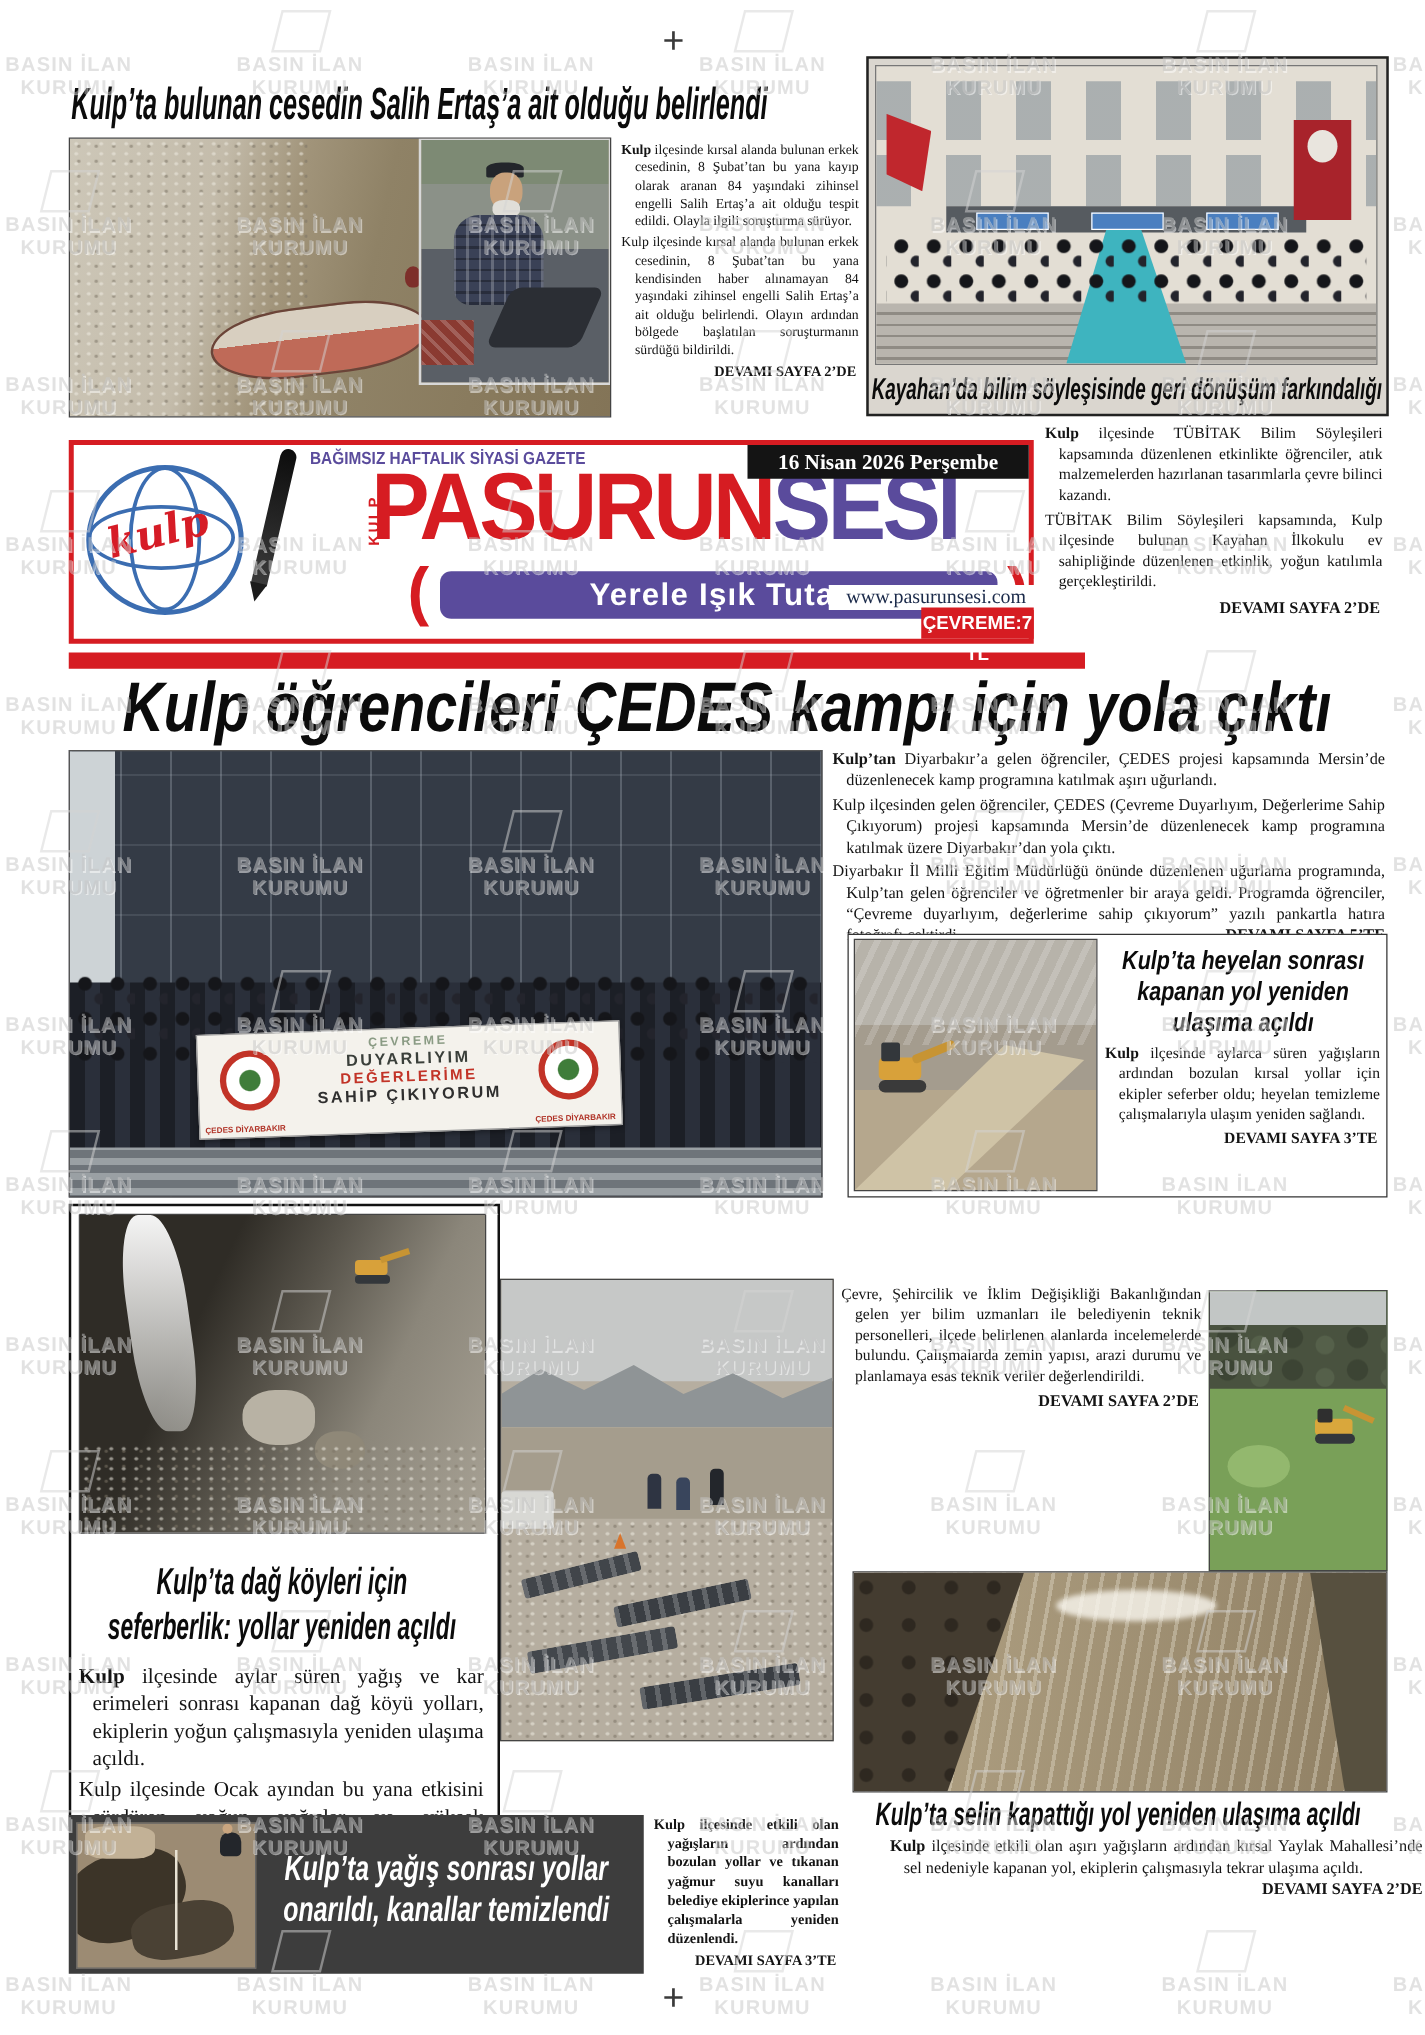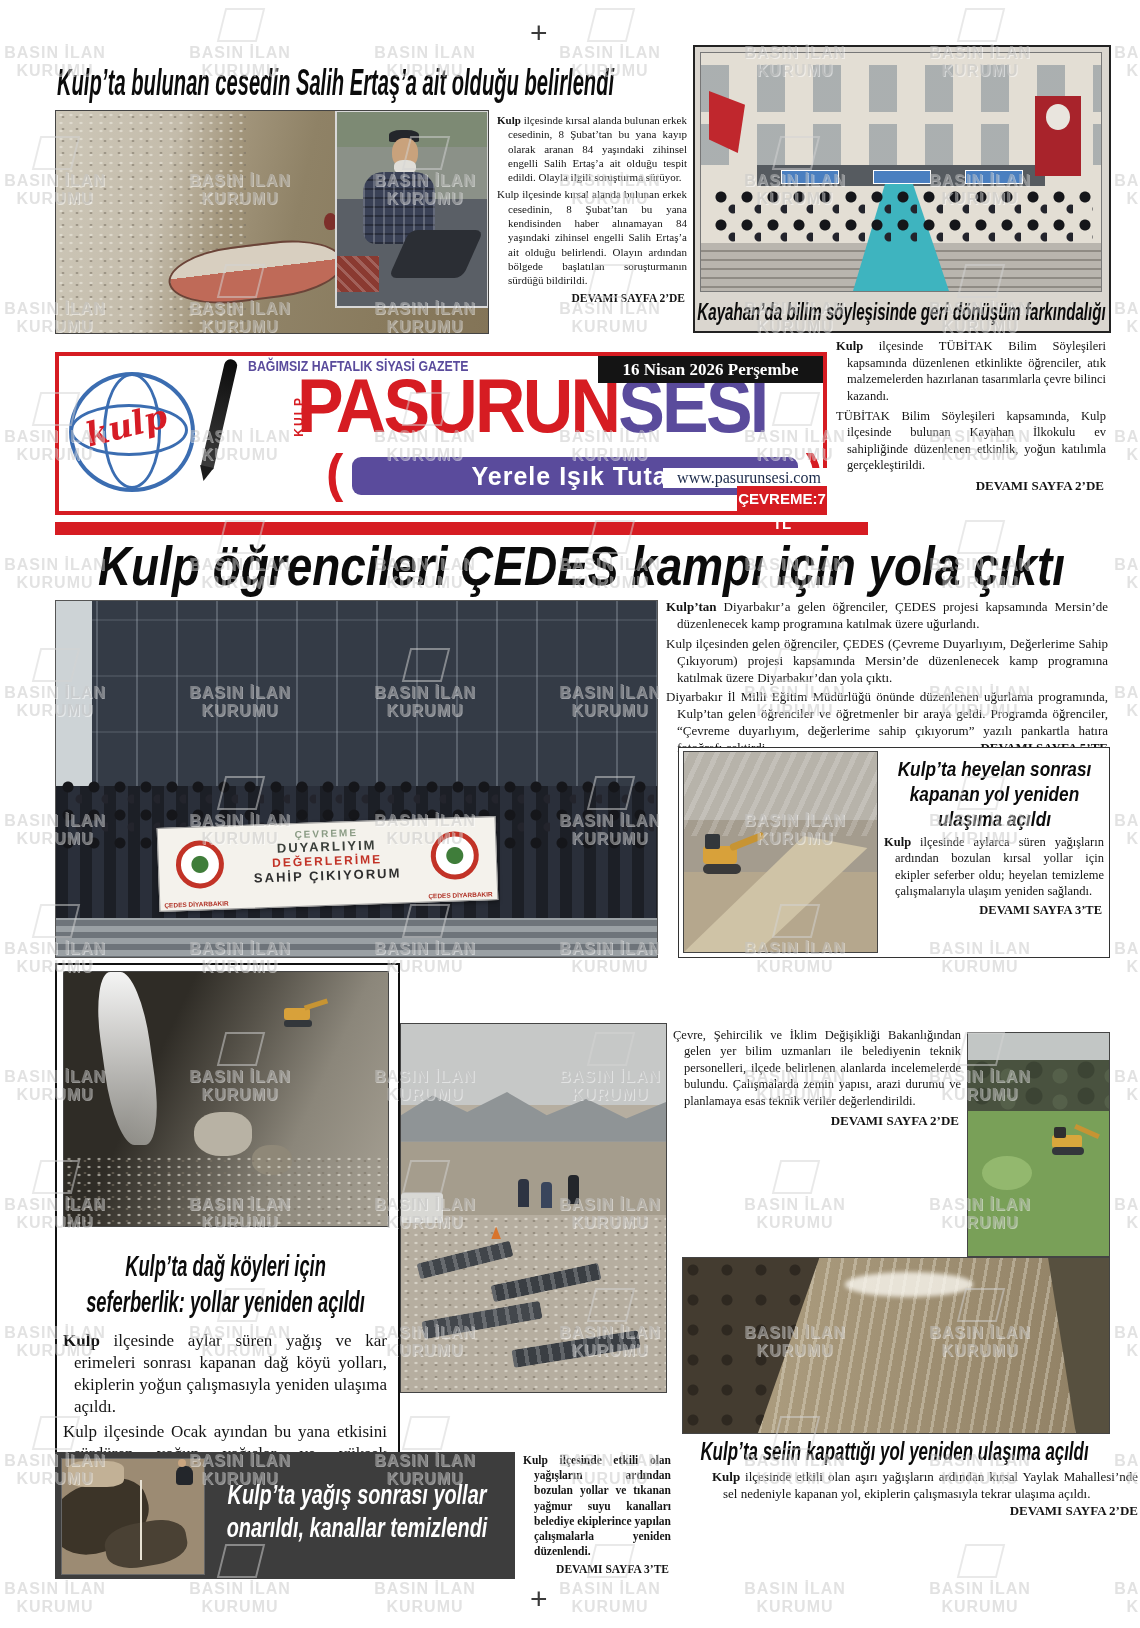--- a/index.html
+++ b/index.html
@@ -202,21 +202,21 @@
       <div style="margin-top:5px;font-size:10px;font-weight:bold;color:#8a9b84;letter-spacing:2px;">ÇEVREME</div>
       <div style="font-size:13px;font-weight:bold;color:#3a3f3a;letter-spacing:2px;">DUYARLIYIM</div>
       <div style="font-size:12px;font-weight:bold;color:#c23327;letter-spacing:2px;">DEĞERLERİME</div>
       <div style="font-size:13px;font-weight:bold;color:#2f2f2f;letter-spacing:2px;">SAHİP ÇIKIYORUM</div>
       <div style="position:absolute;left:4px;bottom:2px;font-size:6.5px;font-weight:bold;color:#b03327;">ÇEDES DİYARBAKIR</div>
       <div style="position:absolute;right:4px;bottom:2px;font-size:6.5px;font-weight:bold;color:#b03327;">ÇEDES DİYARBAKIR</div>
     </div>
   </div>
 
   <div class="col" style="left:666px;top:599px;width:442px;font-size:13px;line-height:1.3;">
-    <p><span class="lead">Kulp’tan</span><span> Diyarbakır’a gelen öğrenciler, ÇEDES projesi kapsamında Mersin’de düzenlenecek kamp programına katılmak üzere uğurlandı.</span></p>
+    <p><span class="lead">Kulp’tan</span><span> Diyarbakır’a gelen öğrenciler, ÇEDES projesi kapsamında Mersin’de düzenlenecek kamp programına katılmak aşırı uğurlandı.</span></p>
     <p>Kulp ilçesinden gelen öğrenciler, ÇEDES (Çevreme Duyarlıyım, Değerlerime Sahip Çıkıyorum) projesi kapsamında Mersin’de düzenlenecek kamp programına katılmak üzere Diyarbakır’dan yola çıktı.</p>
     <p><span>Diyarbakır İl Milli Eğitim Müdürlüğü önünde düzenlenen uğurlama programında, Kulp’tan gelen öğrenciler ve öğretmenler bir araya geldi. Programda öğrenciler, “Çevreme duyarlıyım, değerlerime sahip çıkıyorum” yazılı pankartla hatıra fotoğrafı çektirdi.</span><span class="more-in">DEVAMI SAYFA 5’TE</span></p>
   </div>
 
   <div class="abs" style="left:678px;top:747px;width:430px;height:209px;border:1px solid #333;background:#fff;"></div>
   <div class="ph" style="left:683px;top:751px;width:193px;height:200px;
        background:linear-gradient(180deg,#b7b3aa 0 34%,#a49c8e 34% 60%,#b5a78d 60%);">
     <div class="shape" style="left:0;top:0;width:100%;height:42%;opacity:.5;
          background:repeating-linear-gradient(115deg,rgba(255,255,255,.35) 0 5px,transparent 5px 14px);"></div>
     <div class="shape" style="left:0;top:0;width:100%;height:100%;

